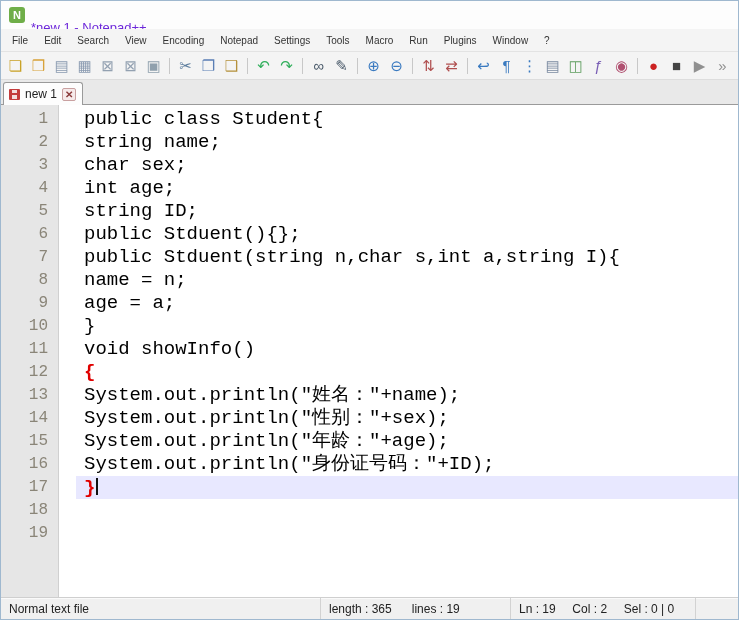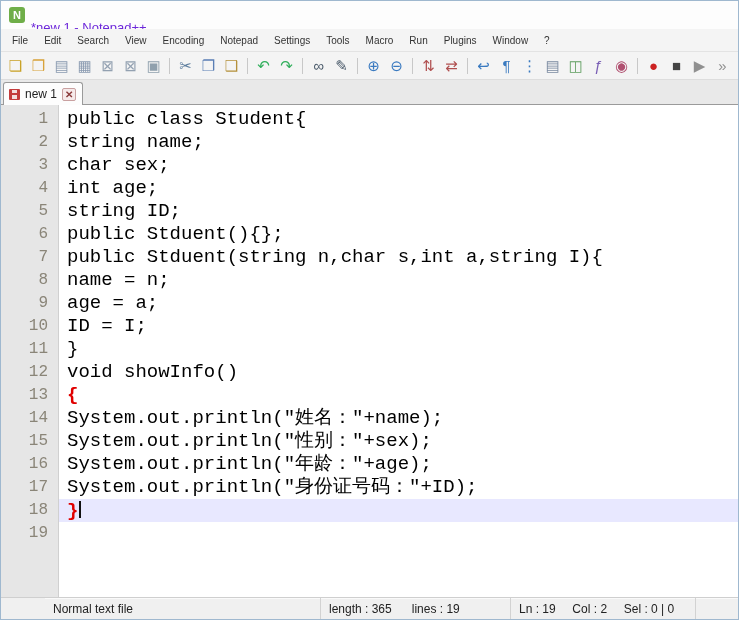--- a/index.html
+++ b/index.html
@@ -27,27 +27,27 @@
   .tab-close { font-size:10px; font-weight:bold; color:#8a3a3a; border:1px solid #c9a0a0; padding:0 2px; line-height:11px; border-radius:2px; background:#f6eaea; cursor:default; }
   .floppy { width:11px; height:11px; background:#c43c3c; position:relative; border-radius:1px; }
   .floppy::before { content:""; position:absolute; top:1px; left:3px; width:5px; height:3px; background:#f3dede; }
   .floppy::after { content:""; position:absolute; bottom:1px; left:3px; width:5px; height:4px; background:#f3dede; }
 
   
   .editor { flex:1 1 auto; display:flex; background:#fff; overflow:hidden; }
   .gutter { width:58px; flex:0 0 auto; background:#e6e6e6; border-right:1px solid #d0d0d0; color:#8a8578; font-family:"Liberation Mono","DejaVu Sans Mono",monospace; font-size:16px; text-align:right; padding:3px 10px 0 0; }
   .lnum { height:23px; line-height:23px; }
   .code { flex:1 1 auto; font-family:"Liberation Mono","DejaVu Sans Mono",monospace; font-size:19px; color:#000; padding-top:3px; }
-  .code-line { height:23px; line-height:23px; padding-left:8px; white-space:pre; }
+  .code-line { height:23px; line-height:23px; padding-left:8px; white-space:pre;margin-left:17px; }
   .code-line.current { background:#e8e8ff; }
   .brace { color:#e00000; font-weight:bold; }
   .caret { display:inline-block; width:2px; height:17px; background:#111; margin-left:1px; transform:translateY(2px); }
 
   
-  .statusbar { height:22px; flex:0 0 auto; background:#f0f0f0; border-top:1px solid #cfcfcf; display:flex; align-items:stretch; font-size:12px; color:#222;padding-left:44px; }
+  .statusbar { height:22px; flex:0 0 auto; background:#f0f0f0; border-top:1px solid #cfcfcf; display:flex; align-items:stretch; font-size:12px; color:#222; }
   .seg { display:flex; align-items:center; padding:0 8px; white-space:pre; border-right:1px solid #d2d2d2; box-shadow:inset 0 1px 0 #fafafa; }
   .seg-type { flex:1 1 auto; }
   .seg-len { width:190px; flex:0 0 auto; }
   .seg-pos { width:185px; flex:0 0 auto; }
   .seg-end { width:42px; flex:0 0 auto; border-right:none; }
 </style>
 </head>
 <body>
 
 <div class="window">
@@ -145,21 +145,20 @@
     <div class="code">
         <div class="code-line"><span class="plain">public class Student{</span></div>
         <div class="code-line"><span class="plain">string name;</span></div>
         <div class="code-line"><span class="plain">char sex;</span></div>
         <div class="code-line"><span class="plain">int age;</span></div>
         <div class="code-line"><span class="plain">string ID;</span></div>
         <div class="code-line"><span class="plain">public Stduent(){};</span></div>
         <div class="code-line"><span class="plain">public Stduent(string n,char s,int a,string I){</span></div>
         <div class="code-line"><span class="plain">name = n;</span></div>
         <div class="code-line"><span class="plain">age = a;</span></div>
-        <div class="code-line"><span class="plain">ID = I;</span></div>
         <div class="code-line"><span class="plain">}</span></div>
         <div class="code-line"><span class="plain">void showInfo()</span></div>
         <div class="code-line"><span class="brace">{</span></div>
         <div class="code-line"><span class="plain">System.out.println("姓名："+name);</span></div>
         <div class="code-line"><span class="plain">System.out.println("性别："+sex);</span></div>
         <div class="code-line"><span class="plain">System.out.println("年龄："+age);</span></div>
         <div class="code-line"><span class="plain">System.out.println("身份证号码："+ID);</span></div>
         <div class="code-line current"><span class="brace">}</span><span class="caret"></span></div>
       </div>
   </div>

